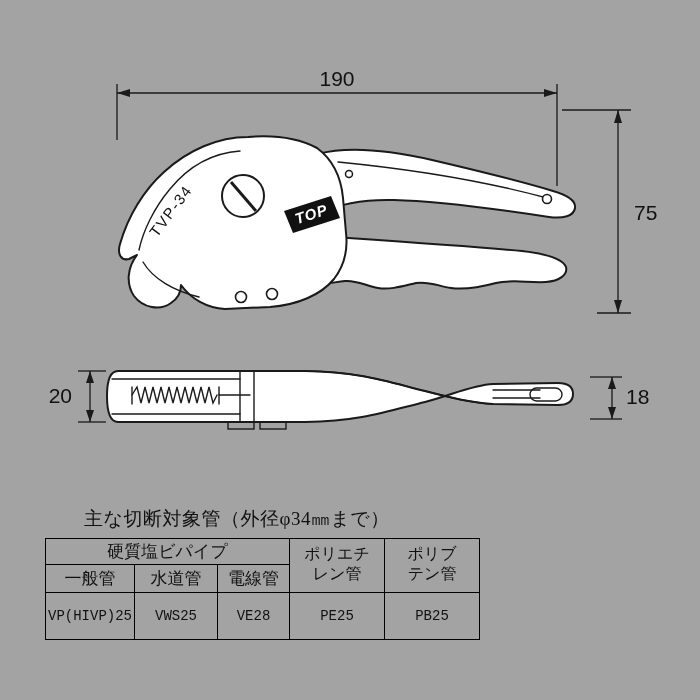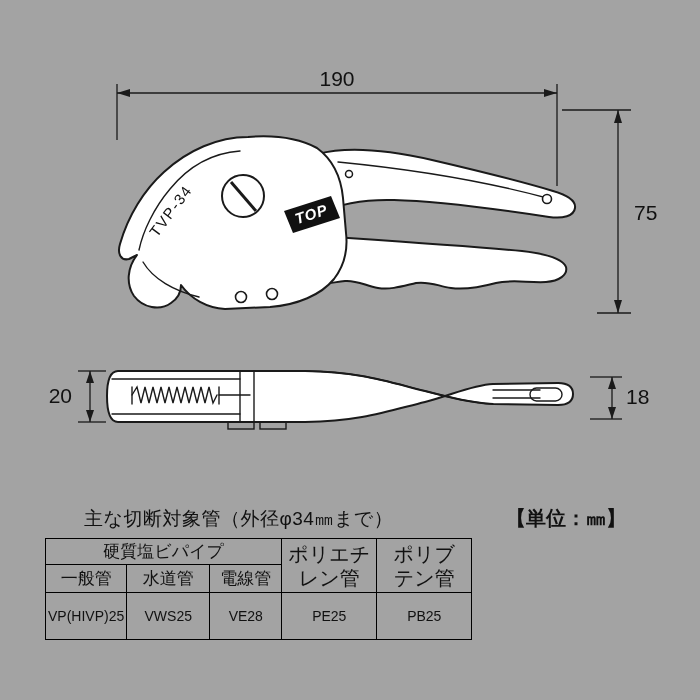--- a/index.html
+++ b/index.html
@@ -6,25 +6,25 @@
   body{width:700px;height:700px;font-family:"Liberation Sans","DejaVu Sans",sans-serif;color:#111;}
   #stage{position:relative;width:700px;height:700px;background:#a3a3a3;overflow:hidden;}
   #drawing{position:absolute;left:0;top:0;}
   .outline{fill:#fff;stroke:#1a1a1a;stroke-width:2;stroke-linejoin:round;}
   .inner{fill:none;stroke:#1a1a1a;stroke-width:1.4;stroke-linecap:round;}
   .dimline{stroke:#1a1a1a;stroke-width:1.3;fill:none;}
   .arrow{fill:#1a1a1a;stroke:none;}
   .dim-text{font-family:"Liberation Sans","DejaVu Sans",sans-serif;font-size:21px;fill:#111;}
   .model-text{font-family:"Liberation Sans","DejaVu Sans",sans-serif;font-size:15px;letter-spacing:1.5px;fill:#111;}
   .brand-text{font-family:"Liberation Sans","DejaVu Sans",sans-serif;font-size:15px;font-style:italic;font-weight:bold;fill:#fff;letter-spacing:1px;}
-  #caption-left{position:absolute;left:84px;top:506px;font-size:19px;letter-spacing:0.5px;white-space:nowrap;}
+  #caption-left{position:absolute;left:84px;top:506px;font-size:19px;letter-spacing:0.5px;white-space:nowrap;font-family:Liberation Serif, serif;}
   #caption-unit{position:absolute;left:506px;top:505px;font-size:20px;font-weight:bold;white-space:nowrap;}
   #spec-table{position:absolute;left:45px;top:538px;border-collapse:collapse;table-layout:fixed;}
-  #spec-table td{border:1.5px solid #000;text-align:center;vertical-align:middle;padding:0 2px;font-size:17px;}
-  #spec-table .pre{white-space:pre-line;line-height:1.2;font-size:20px;}
+  #spec-table td{border:1.5px solid #000;text-align:center;vertical-align:middle;padding:0 2px;font-size:17px;font-family:Liberation Mono, monospace;}
+  #spec-table .pre{white-space:pre-line;line-height:1.2;font-size:16px;}
   #spec-table .val{font-size:14px;}
   #spec-table .val-small{font-size:14px;}
   .r1{height:26px;} .r2{height:28px;} .r3{height:47px;}
 </style>
 </head>
 <body>
 
 <div id="stage">
 
   <svg id="drawing" width="700" height="470" viewBox="0 0 700 470">
@@ -131,21 +131,20 @@
       <line class="dimline" x1="590" y1="377" x2="622" y2="377"></line>
       <line class="dimline" x1="590" y1="419" x2="622" y2="419"></line>
       <line class="dimline" x1="612" y1="377" x2="612" y2="419"></line>
       <polygon class="arrow" points="612,377 608,389 616,389"></polygon>
       <polygon class="arrow" points="612,419 608,407 616,407"></polygon>
       <text class="dim-text" x="626" y="404" text-anchor="start">18</text>
     </g>
   </svg>
 
   <div id="caption-left">主な切断対象管（外径φ34㎜まで）</div>
-  <div id="caption-unit">【単位：㎜】</div>
 
   <table id="spec-table">
     <colgroup>
       <col style="width:77px">
         <col style="width:83px">
         <col style="width:72px">
       <col style="width:95px">
         <col style="width:95px">
     </colgroup>
     <tbody>

